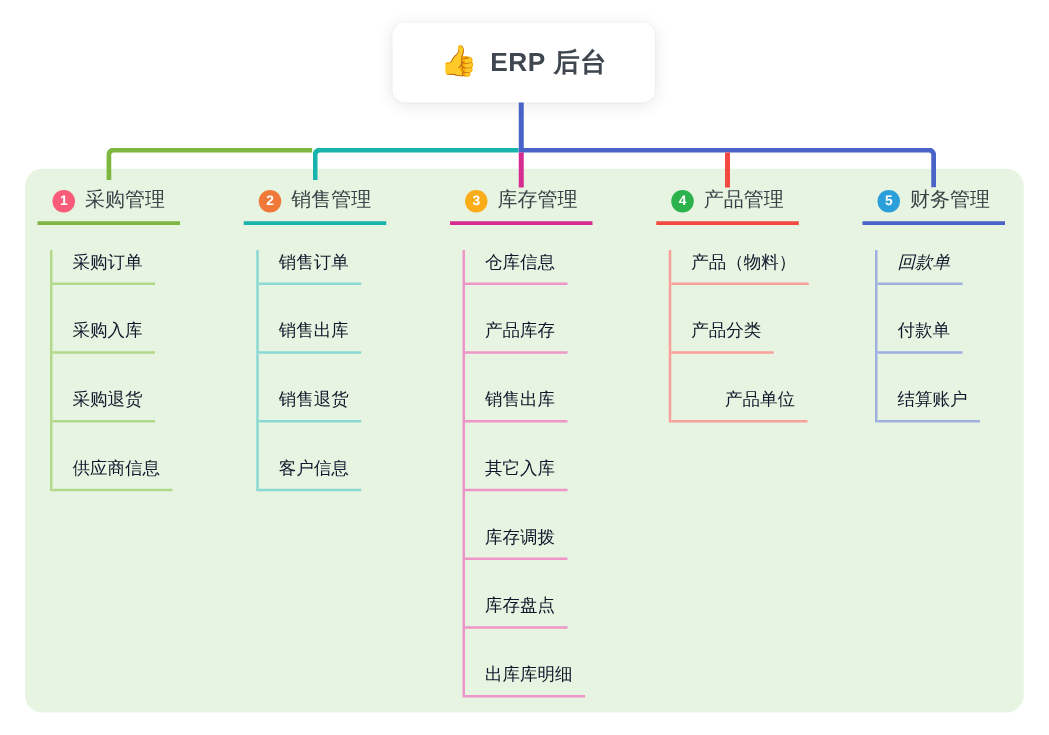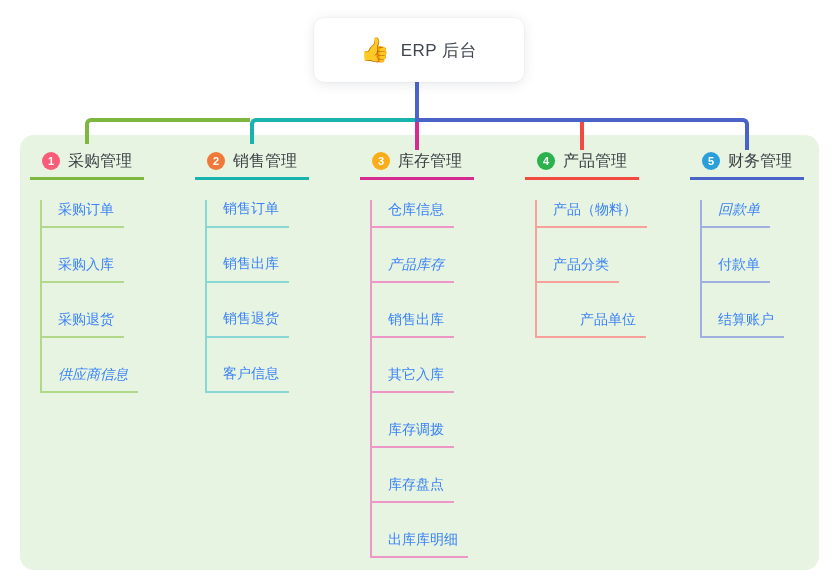--- a/index.html
+++ b/index.html
@@ -10,36 +10,36 @@
   
   .panel { position:absolute; left:20px; top:135px; width:799px; height:435px;
            background:#e6f4e1; border-radius:14px; }
 
   
   .root-card { position:absolute; left:314px; top:18px; width:210px; height:64px;
                background:#ffffff; border-radius:10px;
                box-shadow:0 2px 12px rgba(60,70,90,.13), 0 0 0 1px rgba(0,0,0,.02);
                display:flex; align-items:center; justify-content:center; gap:10px; }
   .root-emoji { font-size:24px; line-height:1; }
-  .root-label { font-size:17px; font-weight:400; color:#3f4650; letter-spacing:.5px; }
+  .root-label { font-size:21px; font-weight:700; color:#3f4650; letter-spacing:.5px; }
 
   
   .line { position:absolute; }
 
   
   .branch { position:absolute; top:148px; width:150px; }
   .branch-header { display:flex; align-items:center; gap:8px; width:fit-content;
                    padding:2px 12px 5px 12px; border-bottom:3px solid #888; cursor:pointer; }
   .badge { width:18px; height:18px; border-radius:50%; flex:0 0 18px;
            display:flex; align-items:center; justify-content:center;
            color:#fff; font-size:11px; font-weight:700; line-height:1; }
   .branch-title { font-size:16px; line-height:22px; color:#3b4147; white-space:nowrap; }
   .branch-items { margin-left:10px; border-left:2px solid #ccc; width:fit-content; }
   .item { width:fit-content; white-space:nowrap; font-size:14px; line-height:19px;
-          color:#3b82f6; padding:0 10px 7px 16px; border-bottom:2px solid #ccc;
+          color:#0f172a; padding:0 10px 7px 16px; border-bottom:2px solid #ccc;
           margin-top:27px; cursor:pointer; }
   .item:first-child { margin-top:20px; }
 </style>
 </head>
 <body>
 
 <div id="stage">
   <div class="panel"></div>
 
   <div class="root-card">
@@ -58,43 +58,43 @@
   <div id="branches">
       <div class="branch" style="left: 30px;">
         <div class="branch-header" style="border-bottom-color: rgb(126, 183, 63);">
           <span class="badge" style="background: rgb(248, 92, 120);">1</span>
           <span class="branch-title">采购管理</span>
         </div>
         <div class="branch-items" style="border-left-color: rgb(178, 217, 138);">
           <div class="item" style="border-bottom-color: rgb(178, 217, 138);">采购订单</div>
           <div class="item" style="border-bottom-color: rgb(178, 217, 138); text-align: right;">采购入库</div>
           <div class="item" style="border-bottom-color: rgb(178, 217, 138);">采购退货</div>
-          <div class="item" style="border-bottom-color: rgb(178, 217, 138); font-style: italic;">供应商信息</div>
+          <div class="item" style="border-bottom-color: rgb(178, 217, 138);">供应商信息</div>
         </div>
       </div>
       <div class="branch" style="left: 195px;">
         <div class="branch-header" style="border-bottom-color: rgb(23, 179, 172);">
           <span class="badge" style="background: rgb(240, 121, 58);">2</span>
           <span class="branch-title">销售管理</span>
         </div>
-        <div class="branch-items" style="border-left-color: rgb(138, 216, 211); font-family: Liberation Mono, monospace;">
+        <div class="branch-items" style="border-left-color: rgb(138, 216, 211);">
           <div class="item" style="border-bottom-color: rgb(138, 216, 211);">销售订单</div>
           <div class="item" style="border-bottom-color: rgb(138, 216, 211);">销售出库</div>
           <div class="item" style="border-bottom-color: rgb(138, 216, 211);">销售退货</div>
           <div class="item" style="border-bottom-color: rgb(138, 216, 211);">客户信息</div>
         </div>
       </div>
       <div class="branch" style="left: 360px;">
         <div class="branch-header" style="border-bottom-color: rgb(214, 44, 146);">
           <span class="badge" style="background: rgb(251, 173, 25);">3</span>
           <span class="branch-title">库存管理</span>
         </div>
         <div class="branch-items" style="border-left-color: rgb(239, 150, 200);">
           <div class="item" style="border-bottom-color: rgb(239, 150, 200);">仓库信息</div>
-          <div class="item" style="border-bottom-color: rgb(239, 150, 200); font-style: italic;">产品库存</div>
+          <div class="item" style="border-bottom-color: rgb(239, 150, 200);">产品库存</div>
           <div class="item" style="border-bottom-color: rgb(239, 150, 200);">销售出库</div>
           <div class="item" style="border-bottom-color: rgb(239, 150, 200);">其它入库</div>
           <div class="item" style="border-bottom-color: rgb(239, 150, 200);">库存调拨</div>
           <div class="item" style="border-bottom-color: rgb(239, 150, 200);">库存盘点</div>
           <div class="item" style="border-bottom-color: rgb(239, 150, 200);">出库库明细</div>
         </div>
       </div>
       <div class="branch" style="left: 525px;">
         <div class="branch-header" style="border-bottom-color: rgb(242, 74, 65);">
           <span class="badge" style="background: rgb(43, 178, 76);">4</span>

